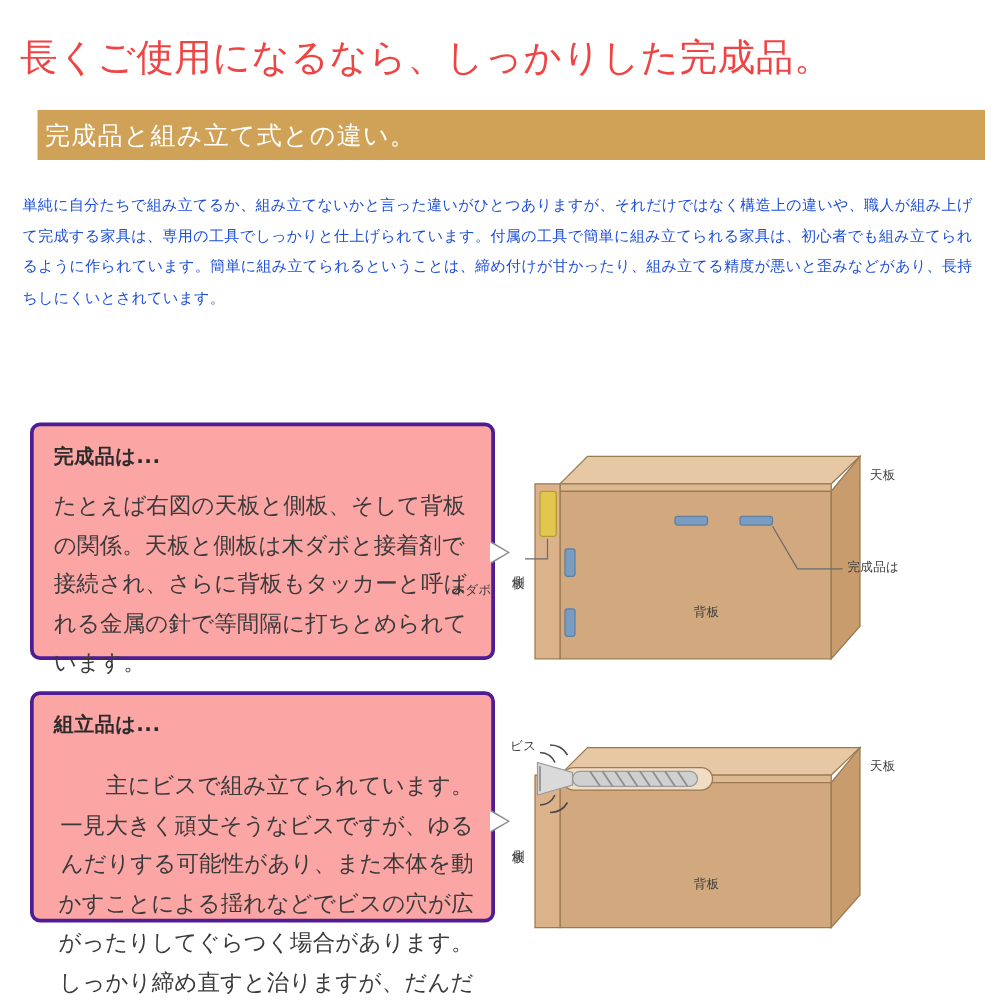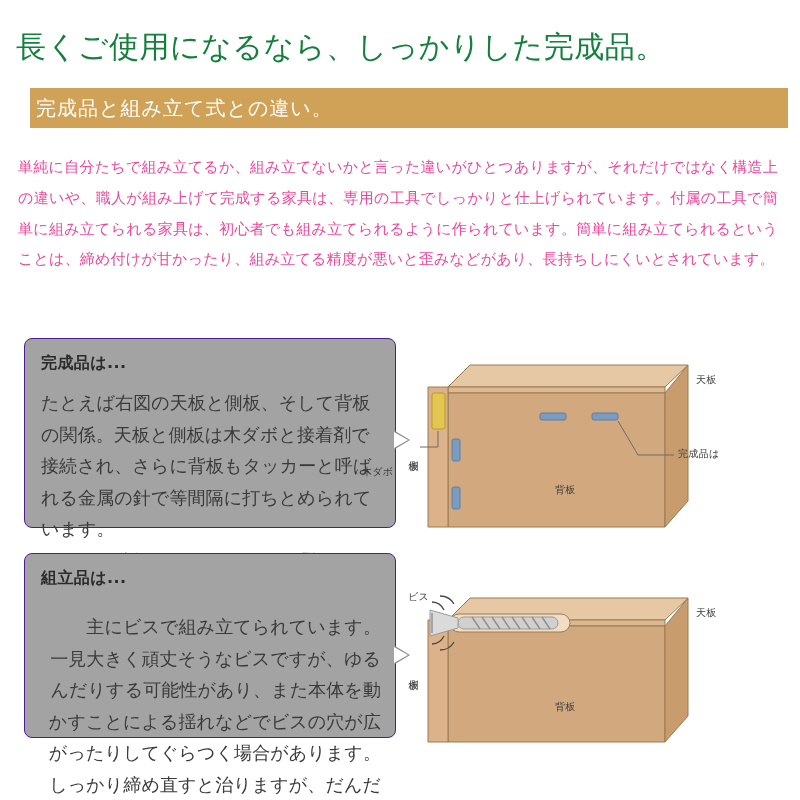--- a/index.html
+++ b/index.html
@@ -23,21 +23,21 @@
 
   
   .headline {
     position: absolute;
     left: 16px;
     top: 28px;
     width: 770px;
     font-size: 30px;
     line-height: 1.25;
     letter-spacing: 0.5px;
-    color: #15803d;
+    color: #ef4444;
     font-weight: normal;
   }
 
   
   .subbar {
     position: absolute;
     left: 16px;
     top: 88px;
     width: 772px;
     height: 40px;
@@ -57,33 +57,33 @@
     letter-spacing: 1px;
     padding-left: 6px;
   }
 
   
   .intro {
     position: absolute;
     left: 18px;
     top: 152px;
     width: 760px;
-    font-size: 15px;
+    font-size: 12px;
     line-height: 2.05;
-    color: #ec4899;
+    color: #1d4ed8;
     text-align: justify;
     letter-spacing: 0.2px;
   }
 
   
   .balloon {
     position: absolute;
     box-sizing: border-box;
-    background: #a3a3a3;
-    border: 1px solid #4c1d95;
+    background: #fca5a5;
+    border: 3px solid #4c1d95;
     border-radius: 8px;
   }
   .balloon-1 { left: 24px;  top: 338px; width: 372px; height: 190px; }
   .balloon-2 { left: 24px;  top: 553px; width: 372px; height: 185px; text-decoration: underline; }
 
   .balloon .tail {
     position: absolute;
     right: -15px;
     top: 92px;
     width: 0;

